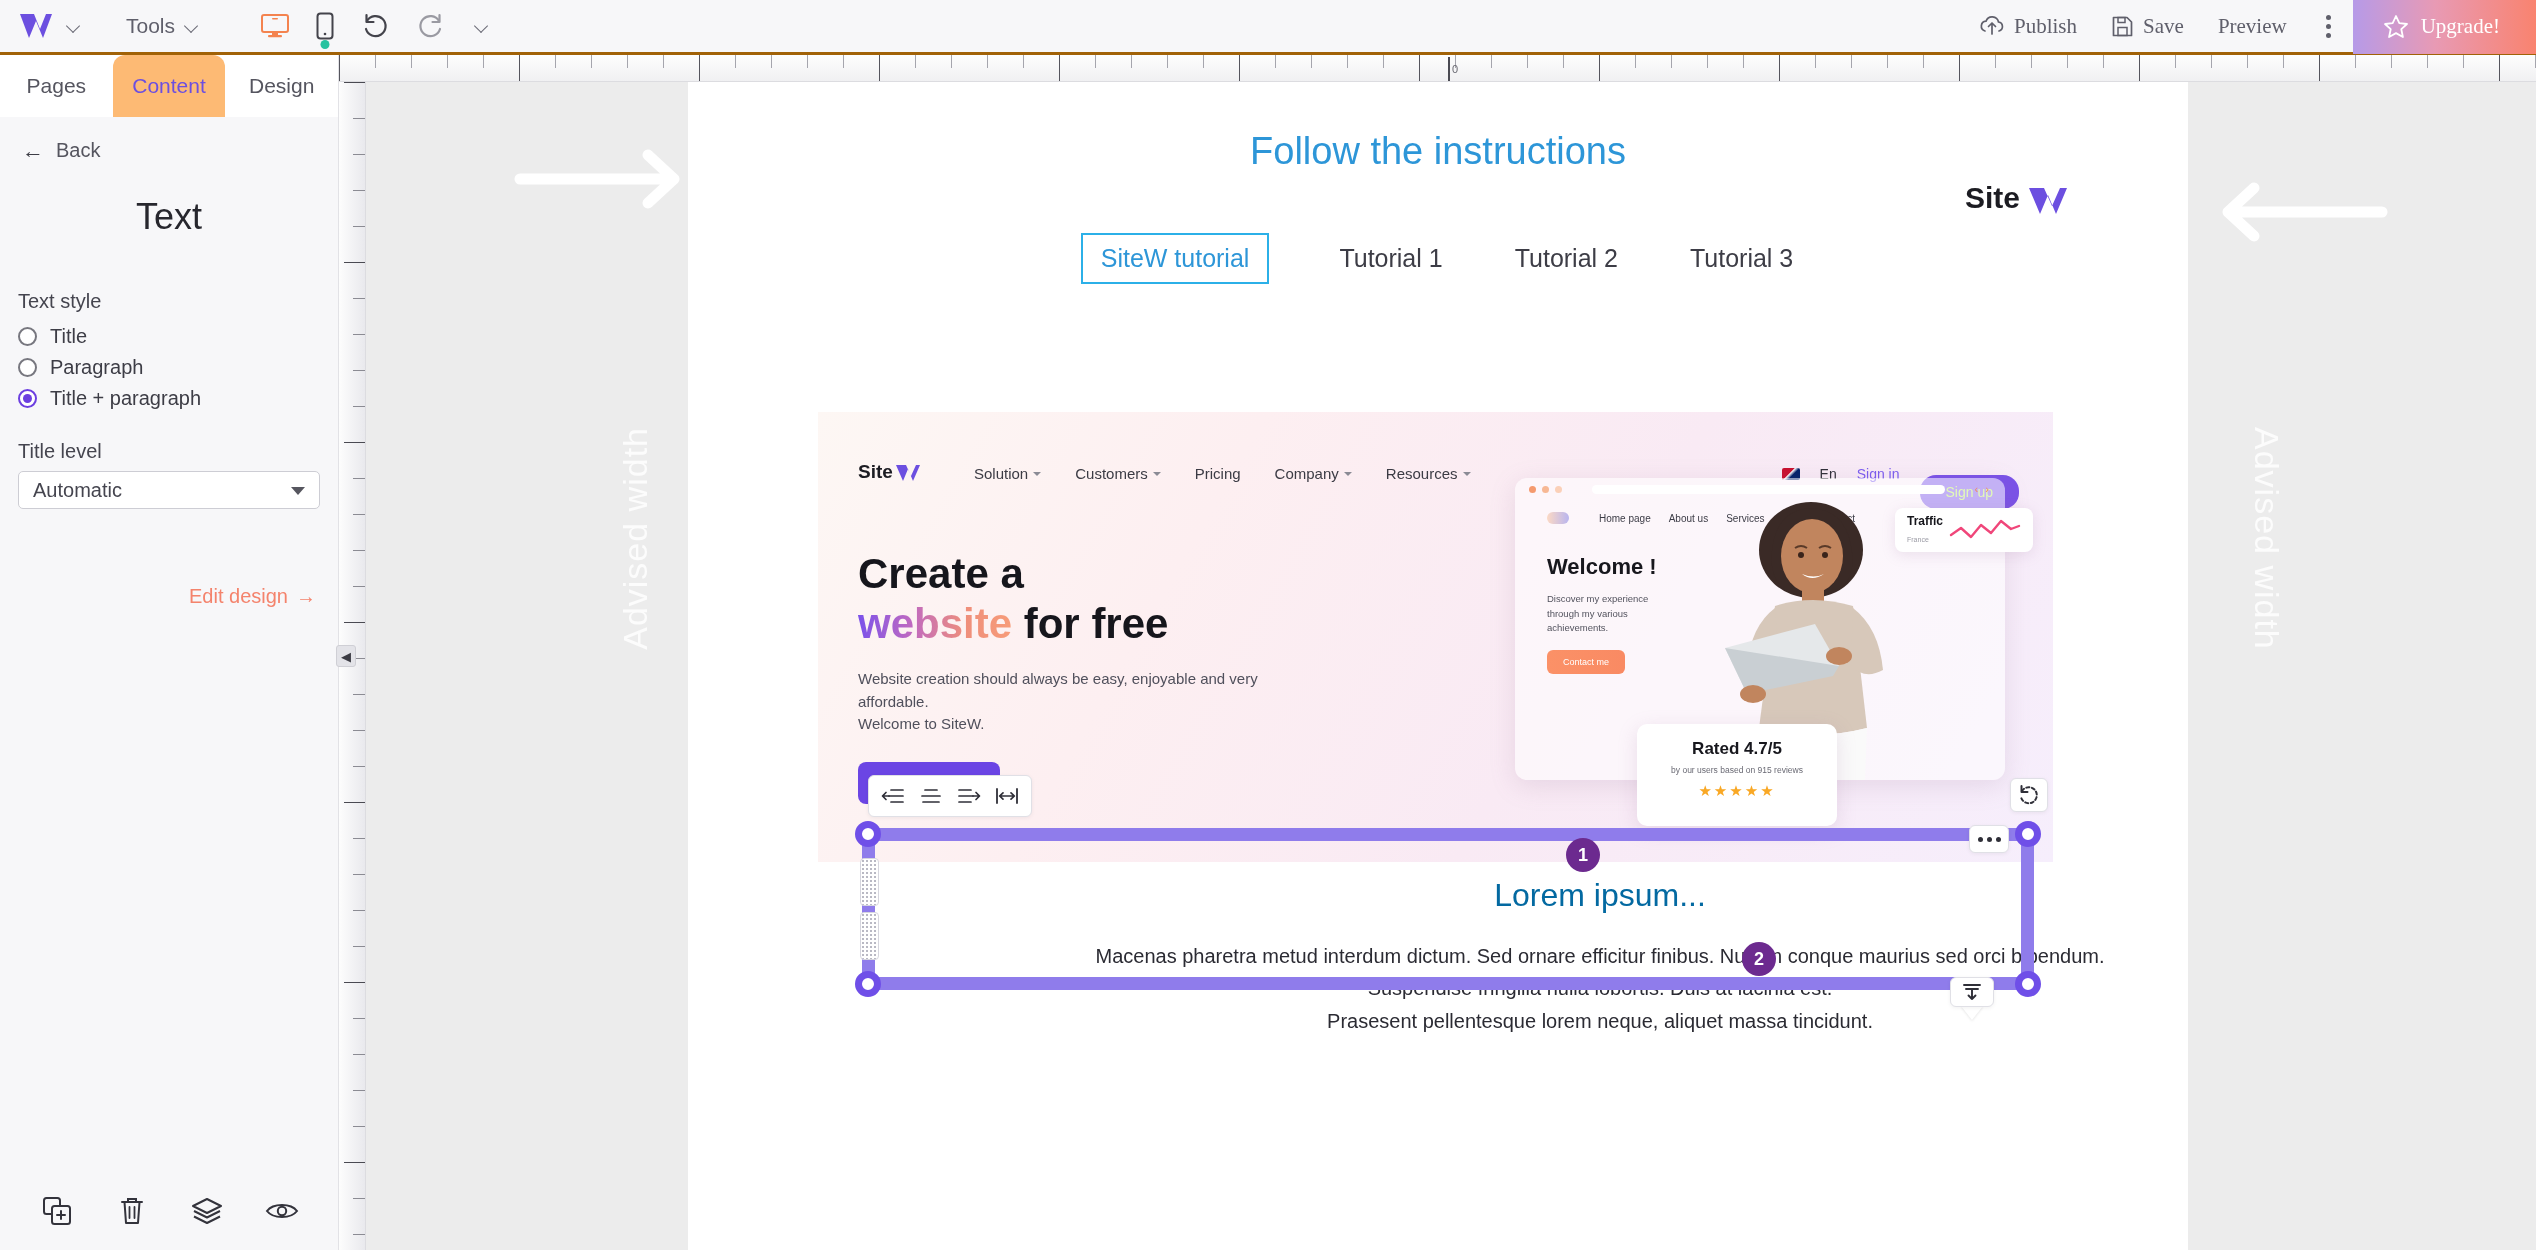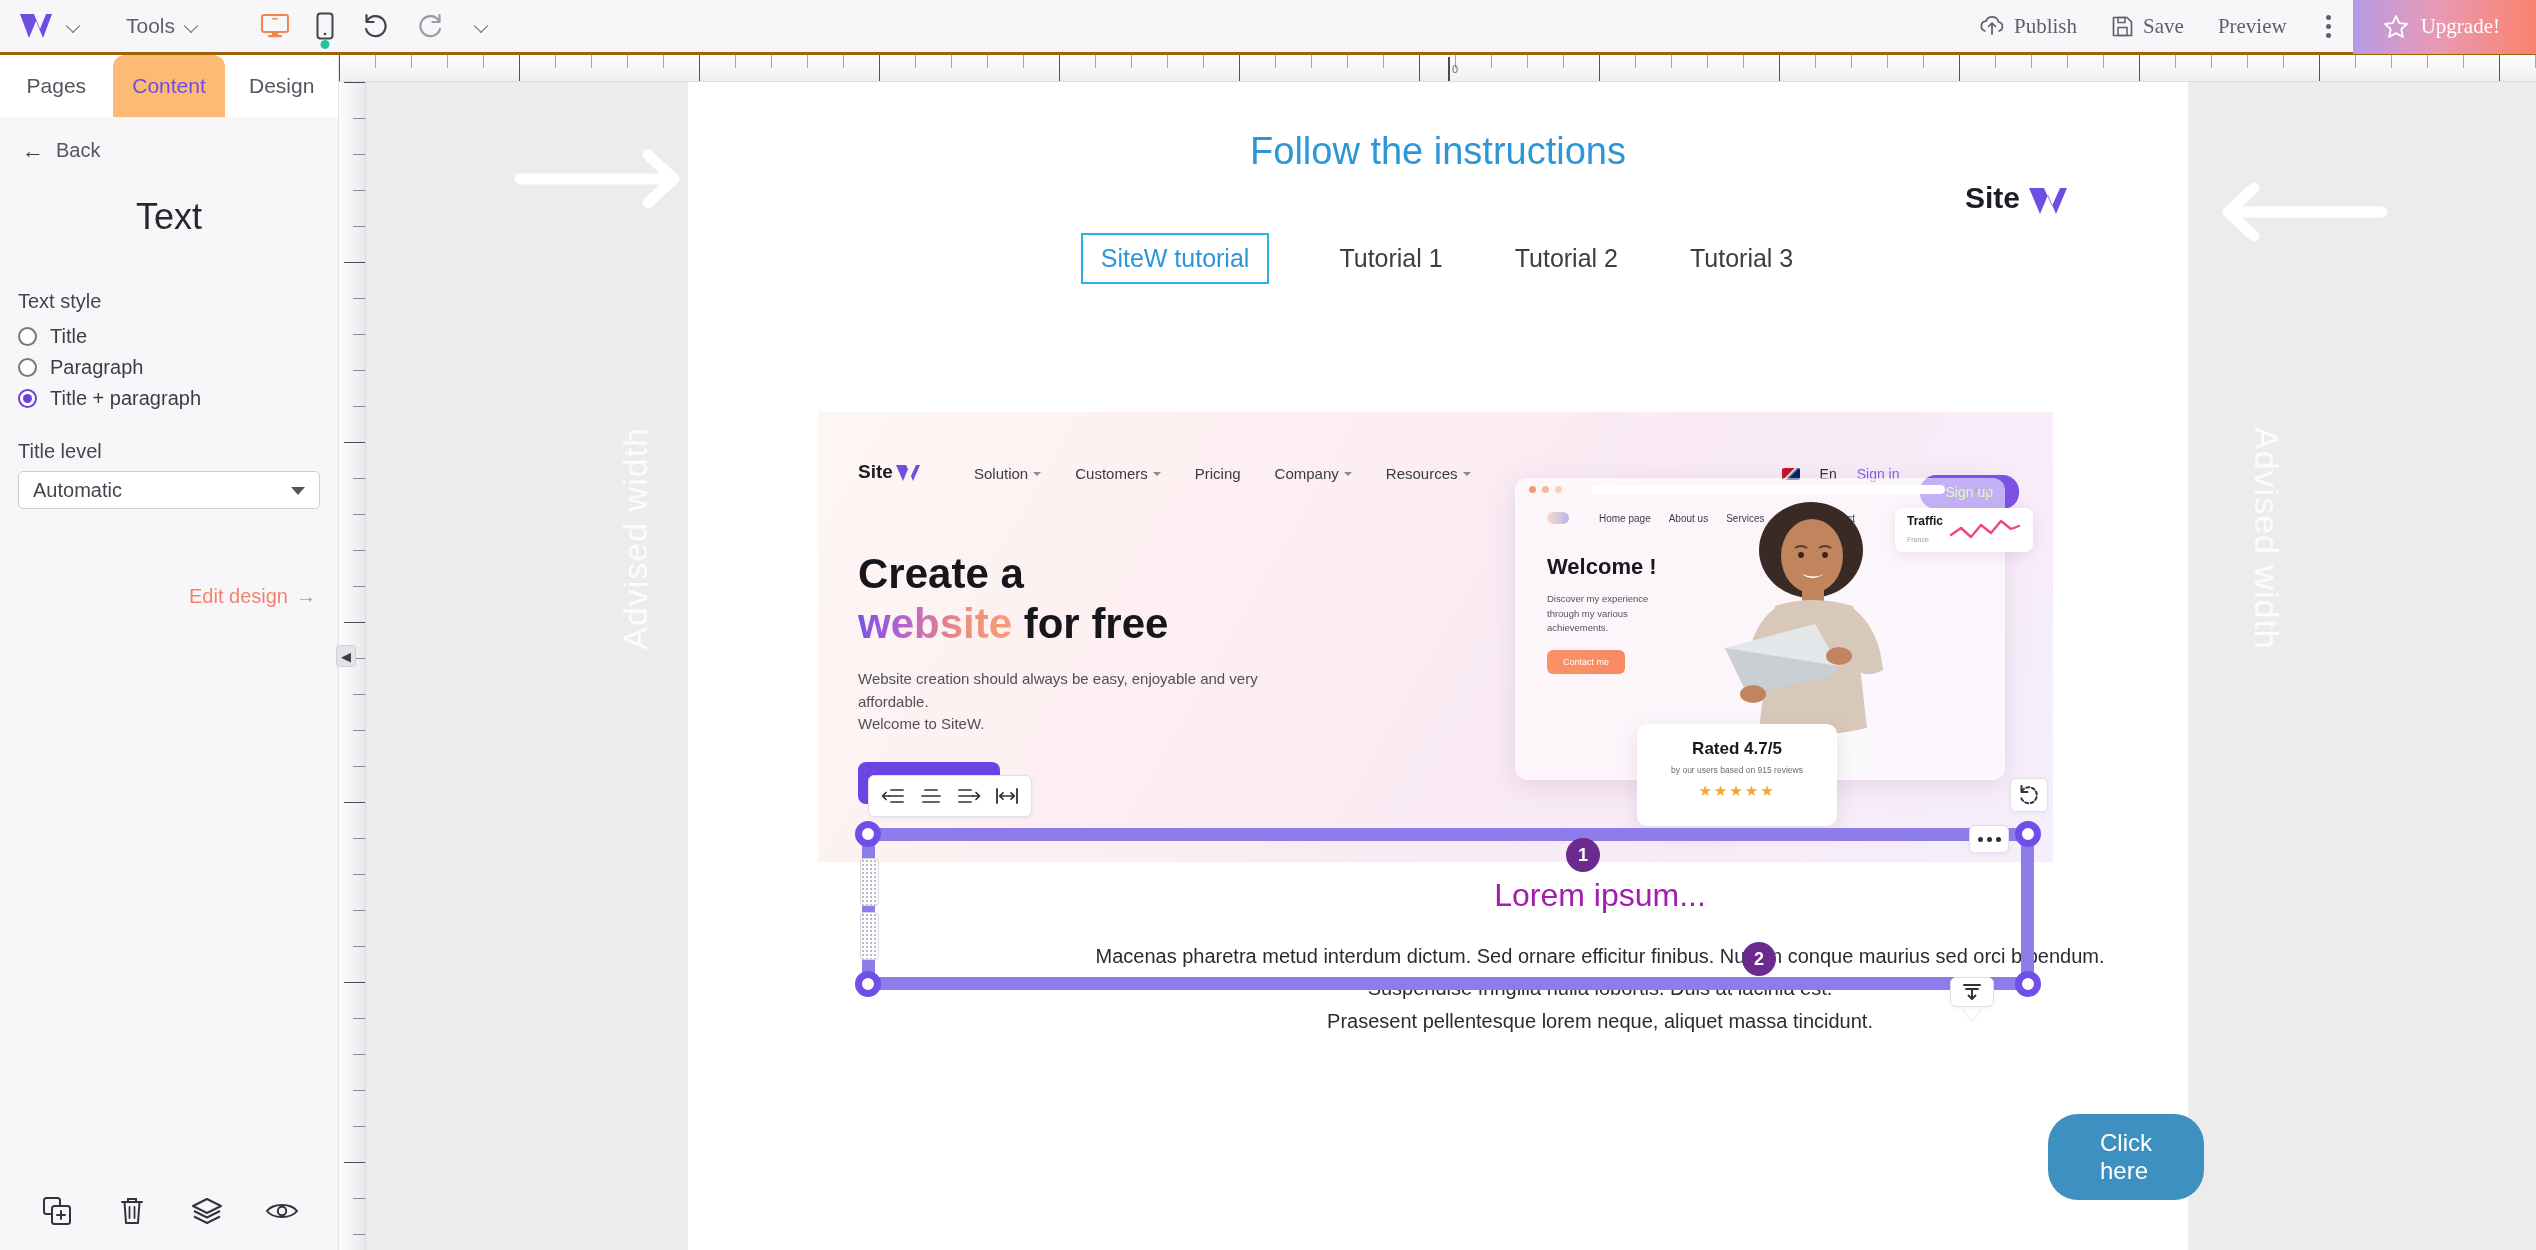--- a/index.html
+++ b/index.html
@@ -238,21 +238,21 @@
   }
   .rating-card b { font-size: 17px; color: #17171d; }
   .rating-card small { display:block; font-size: 8.5px; color: #6a6a74; margin-top: 6px; }
   .stars { margin-top: 7px; font-size: 15px; color: #f9a825; letter-spacing: 2px; }
   .person {
     position: absolute; right: 88px; bottom: 0; width: 210px; height: 282px;
   }
 
   
   .sel-block { position: absolute; left: 322px; top: 795px; width: 1180px; }
-  .sel-title { text-align: center; font-size: 32px; color: #a21caf; }
+  .sel-title { text-align: center; font-size: 32px; color: #0369a1; }
   .sel-para { text-align: center; font-size: 20px; color: #2b2b33; line-height: 1.62; margin-top: 26px; }
 
   .sel-frame {
     position: absolute; left: 862px; top: 828px; width: 1172px; height: 162px;
     pointer-events: none; z-index: 20;
   }
   .sel-edge { position: absolute; background: #8f7ceb; }
   .sel-top    { left: 0; top: 0;  width: 1172px; height: 13px; }
   .sel-bottom { left: 0; bottom: 0; width: 1172px; height: 13px; }
   .sel-leftv  { left: 0; top: 0; width: 13px; height: 162px; }
@@ -721,21 +721,20 @@
 
       <div class="sel-block">
         <div class="sel-title">Lorem ipsum...</div>
         <div class="sel-para">
           <div>Macenas pharetra metud interdum dictum. Sed ornare efficitur finibus. Nullam conque maurius sed orci bibendum.</div>
           <div>Suspendise fringilla nulla lobortis. Duis at lacinia est.</div>
           <div>Prasesent pellentesque lorem neque, aliquet massa tincidunt.</div>
         </div>
       </div>
 
-      <div class="click-btn">Click here</div>
     </div>
   </div>
 
   <div class="align-toolbar">
     <div class="icon-btn">
       <svg width="24" height="20" viewBox="0 0 24 20">
         <path d="M22 4 H10 M22 10 H8 M22 16 H10" stroke="#2f2f38" stroke-width="1.7" stroke-linecap="round"></path>
         <path d="M8 10 L2 10 M5 6.5 L1.5 10 L5 13.5" fill="none" stroke="#2f2f38" stroke-width="1.7" stroke-linecap="round" stroke-linejoin="round"></path>
       </svg>
     </div>

